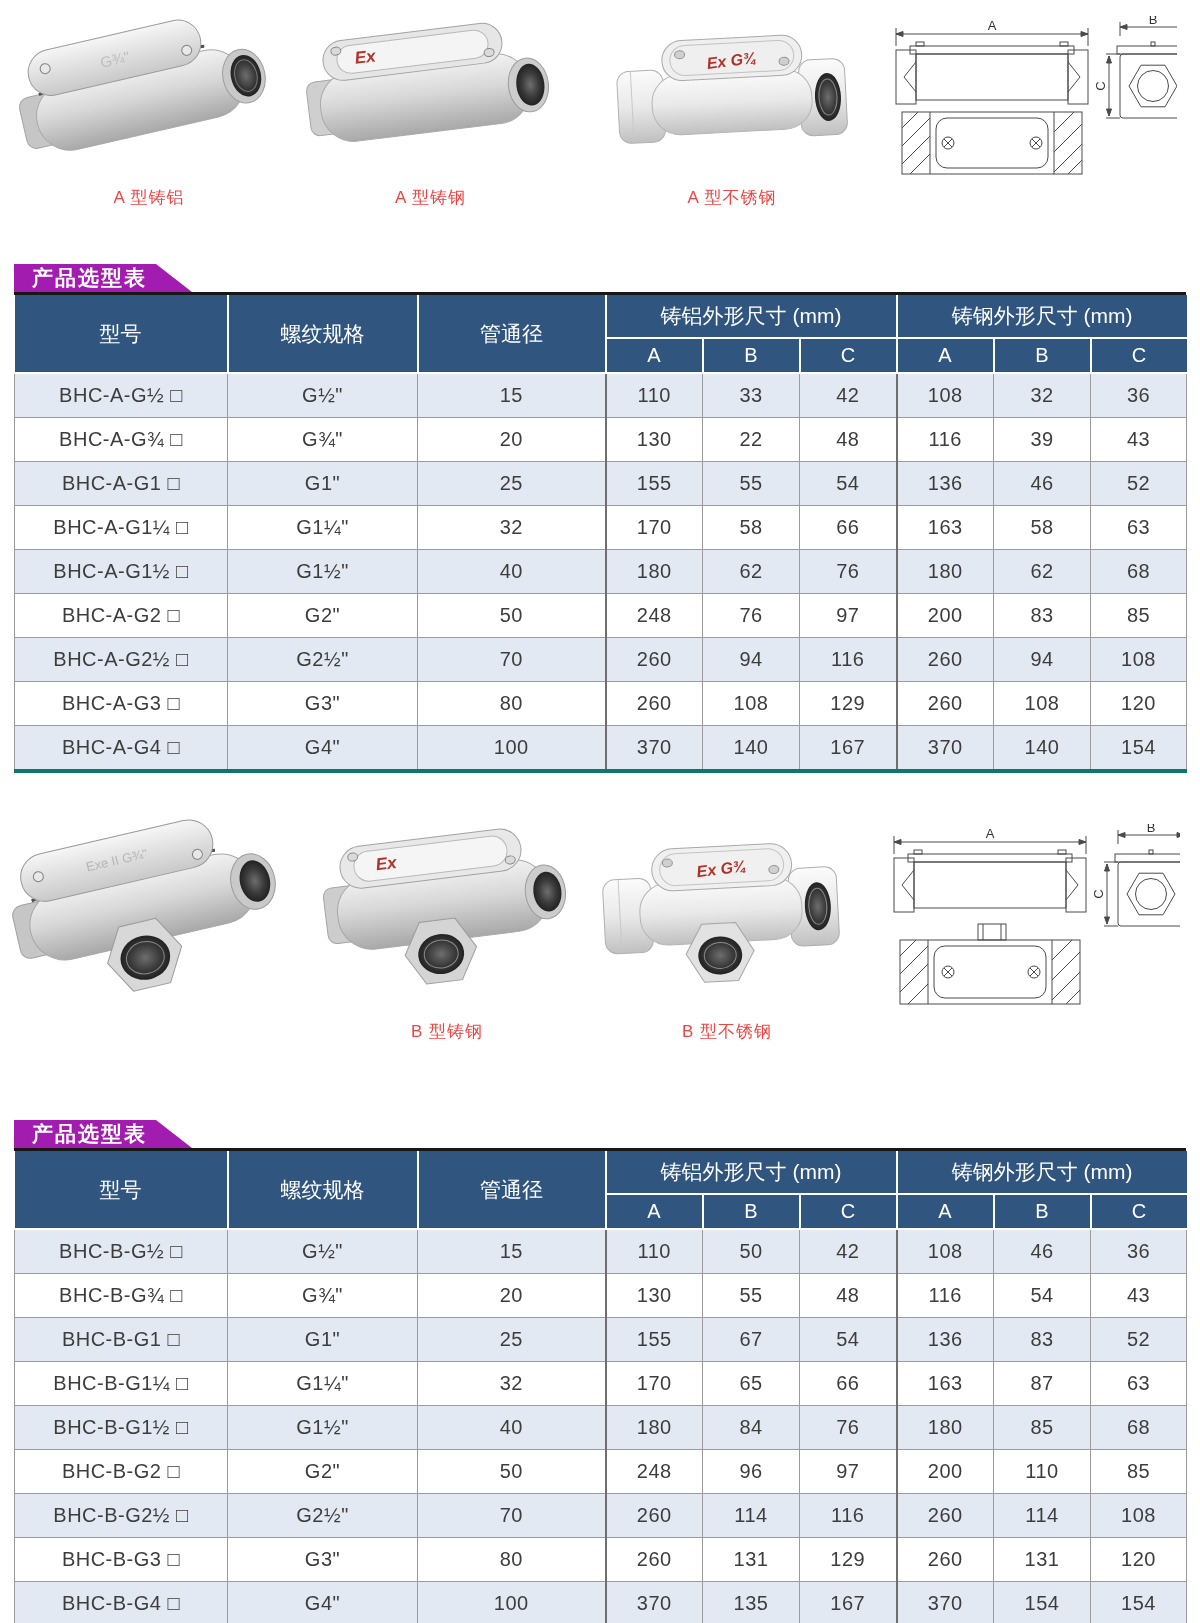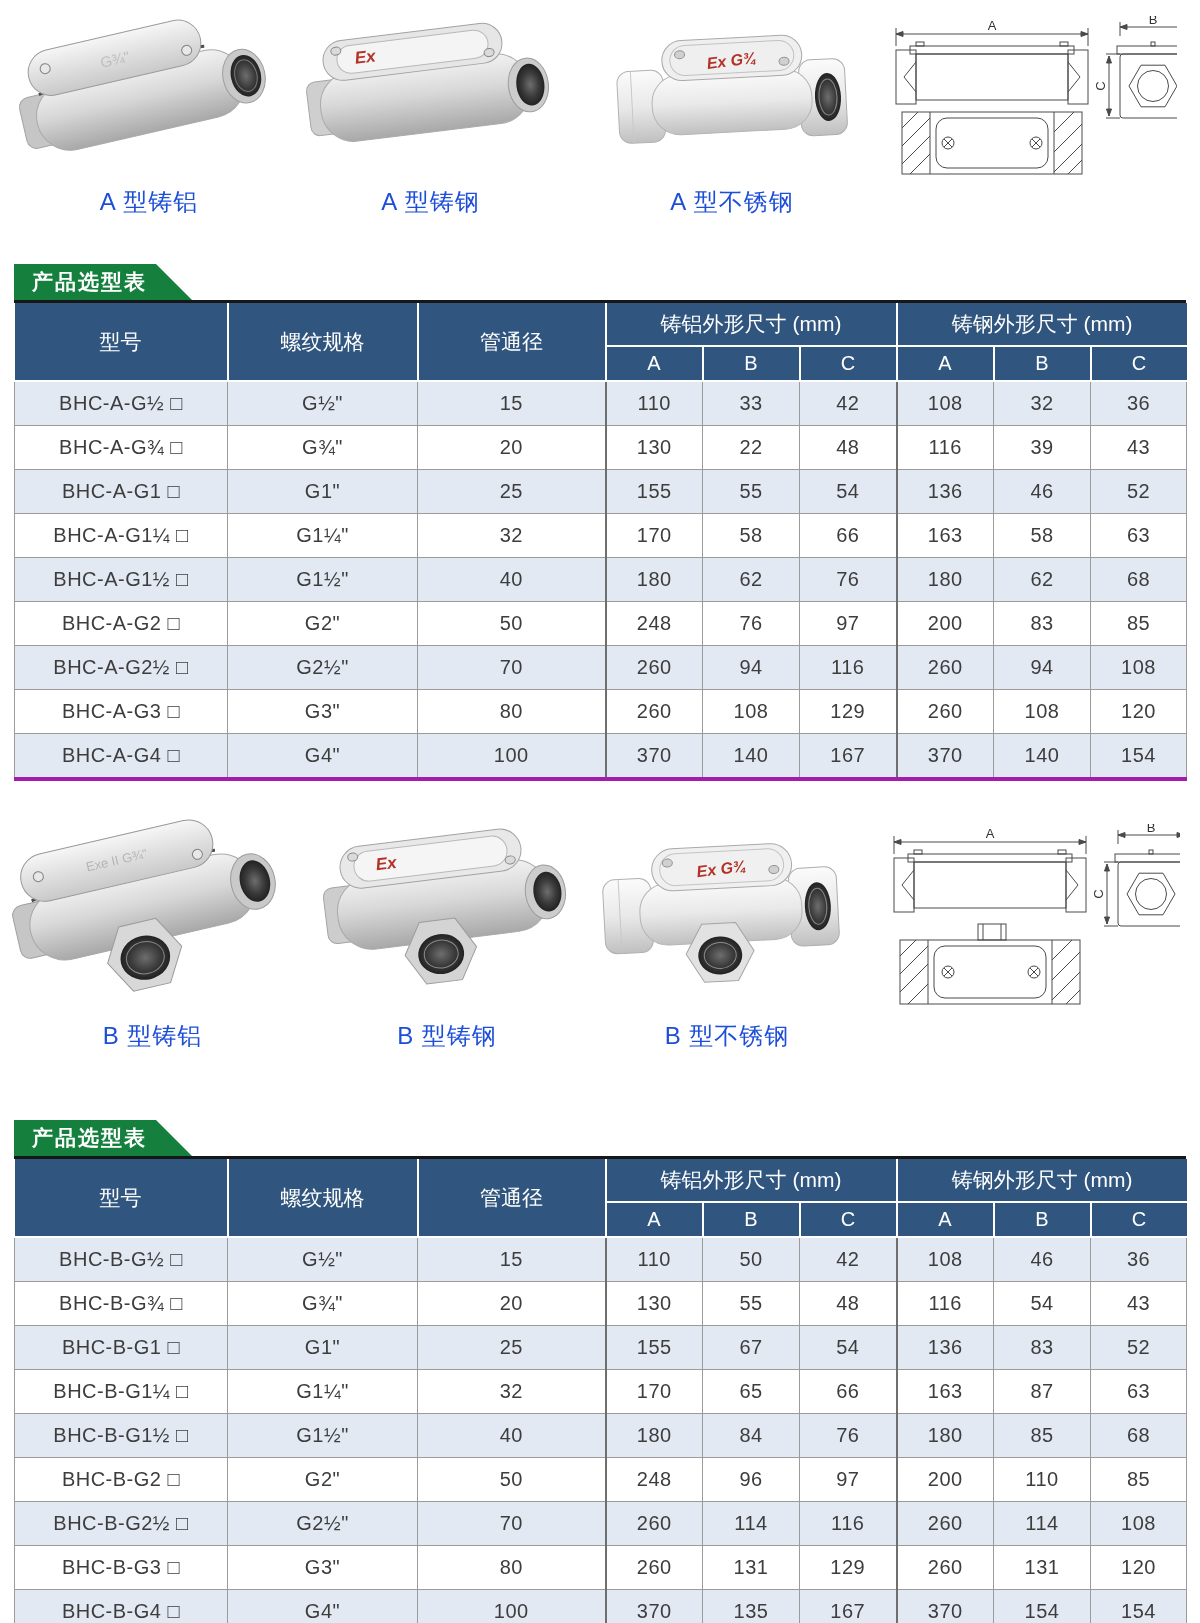--- a/index.html
+++ b/index.html
@@ -2,32 +2,32 @@
 <html><head>
 <meta charset="utf-8">
 <style>
   html,body{margin:0;padding:0;}
   body{
     width:1200px;height:1623px;background:#ffffff;overflow:hidden;position:relative;
     font-family:"Liberation Sans","DejaVu Sans",sans-serif;
   }
   .fig{position:absolute;text-align:center;}
   .fig svg{display:block;margin:0 auto;}
-  .caption{margin-top:10px;font-size:24px;color:#1d4ed8;letter-spacing:1px;}
+  .caption{margin-top:10px;font-size:17px;color:#ef4444;letter-spacing:1px;}
   .table-block{position:absolute;left:14px;width:1172px;}
   .banner{
-    width:178px;height:36px;background:#15803d;color:#ffffff;
+    width:178px;height:28px;background:#a21caf;color:#ffffff;
     display:flex;align-items:center;box-sizing:border-box;padding-left:18px;
     font-size:21px;font-weight:bold;letter-spacing:2px;
     clip-path:polygon(0 0, calc(100% - 36px) 0, 100% 100%, 0 100%);
   }
   .black-line{height:3px;background:#171717;}
   table.sel-table{
     width:100%;border-collapse:collapse;table-layout:fixed;
-    border-bottom:4px solid #a21caf;
+    border-bottom:4px solid #0f766e;
     border-radius:7px;
   }
   table.sel-table thead th{
     background:#30557E;color:#ffffff;font-weight:normal;
     border:2px solid #ffffff;border-top:none;
   }
   table.sel-table thead th:first-child{border-left:none;}
   table.sel-table thead th:last-child{border-right:none;margin-left:46px;}
   table.sel-table thead tr.group-row th{height:40px;font-size:21px;}
   table.sel-table thead tr.abc-row th{height:31px;font-size:20px;}
@@ -329,21 +329,20 @@
       <path d="M32 62 Q140 40 222 54" stroke="#4d4d4d" stroke-width="3" fill="none"></path>
       <rect x="26" y="18" width="196" height="48" rx="24" fill="url(#gCover)" stroke="#989898"></rect>
       <circle cx="44" cy="40" r="5" fill="#e8e8e8" stroke="#828282"></circle>
       <circle cx="204" cy="54" r="5" fill="#e8e8e8" stroke="#828282"></circle>
       <text x="124" y="46" text-anchor="middle" font-size="13" fill="#b5b5b5">Exe II G¾"</text>
       <polygon points="92,140 111,107 149,107 168,140 149,173 111,173" fill="#d8d8d8" stroke="#9a9a9a"></polygon>
       <ellipse cx="130" cy="143" rx="25" ry="22" fill="url(#gHole)"></ellipse>
       <ellipse cx="130" cy="143" rx="19" ry="16" fill="none" stroke="#8a8a8a"></ellipse>
     </g>
   </svg>
-  <figcaption class="caption">B 型铸铝</figcaption>
 </figure>
 
 <figure class="fig" style="left:318px;top:812px;width:258px;margin:0">
   <svg width="258" height="198" viewBox="0 0 258 198">
     <g transform="rotate(-7 129 99)">
       <rect x="8" y="62" width="44" height="56" rx="9" fill="#cdcdcd" stroke="#a4a4a4"></rect>
       <rect x="20" y="56" width="212" height="72" rx="34" fill="url(#gBody)" stroke="#a9a9a9"></rect>
       <ellipse cx="229" cy="92" rx="20" ry="27" fill="#cccccc" stroke="#9d9d9d"></ellipse>
       <ellipse cx="231" cy="92" rx="14" ry="20" fill="url(#gHole)"></ellipse>
       <rect x="28" y="24" width="182" height="42" rx="21" fill="#e8e8e8" stroke="#a2a2a2"></rect>

